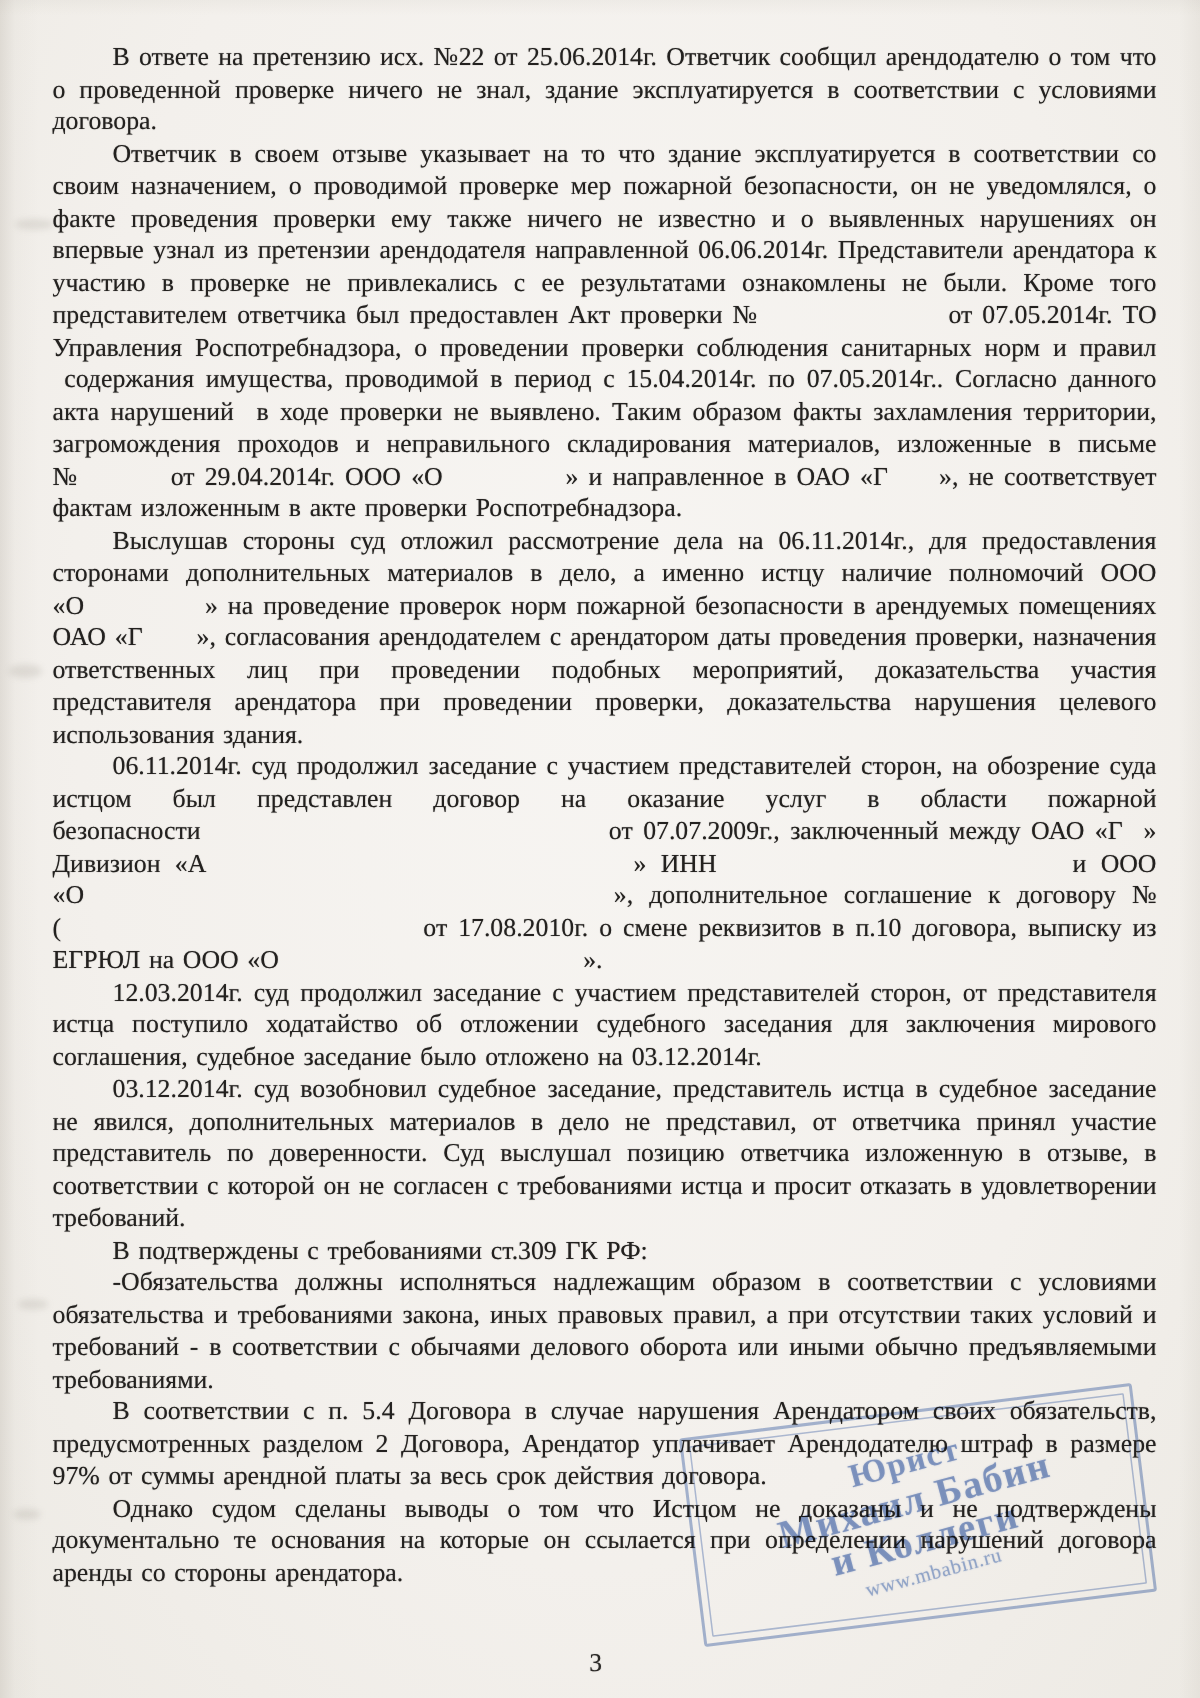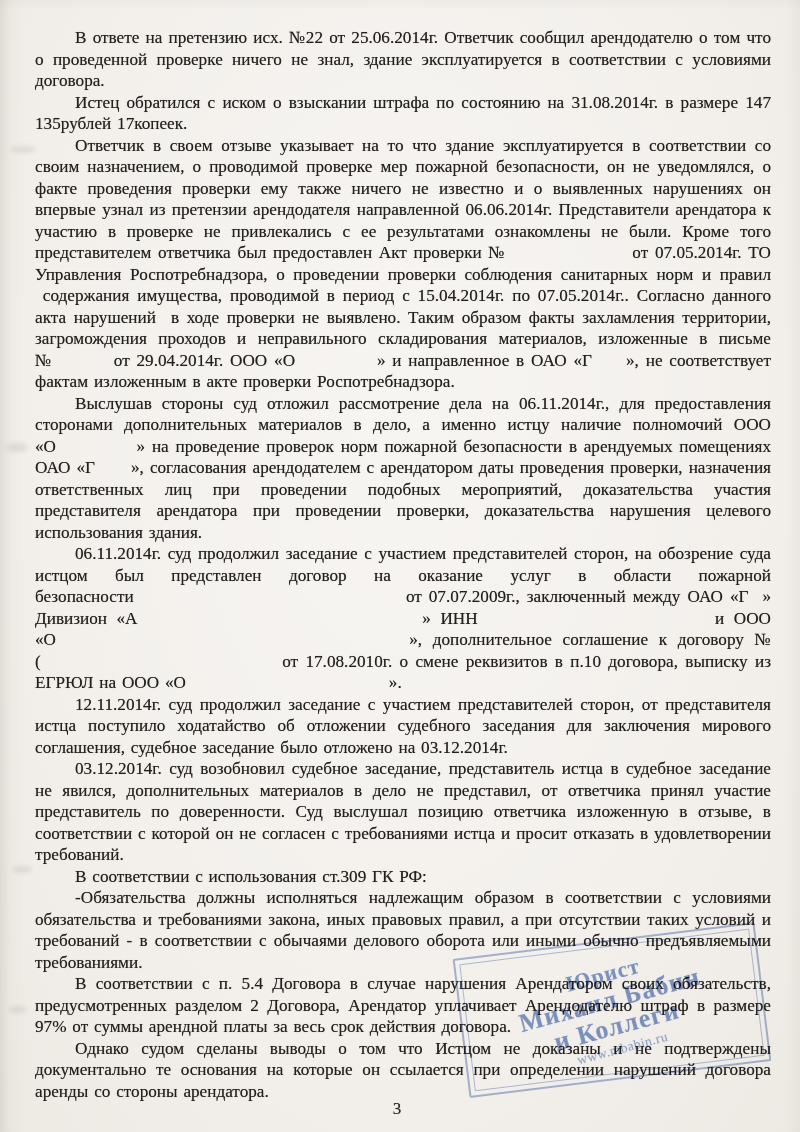--- a/index.html
+++ b/index.html
@@ -85,27 +85,26 @@
   .smudge.s3 { left: 12px; top: 866px; width: 20px; height: 7px; }
   .smudge.s4 { left: 9px;  top: 1006px; width: 18px; height: 7px; }
 </style>
 </head>
 <body>
 
 <div class="page">
 
   <div class="doc">
     <p>В ответе на претензию исх. №22 от 25.06.2014г. Ответчик сообщил арендодателю о том что о проведенной проверке ничего не знал, здание эксплуатируется в соответствии с условиями договора.</p>
-    <p>Истец обратился с иском о взыскании штрафа по состоянию на 31.08.2014г. в размере 147 135рублей 17копеек.</p>
     <p>Ответчик в своем отзыве указывает на то что здание эксплуатируется в соответствии со своим назначением, о проводимой проверке мер пожарной безопасности, он не уведомлялся, о факте проведения проверки ему также ничего не известно и о выявленных нарушениях он впервые узнал из претензии арендодателя направленной 06.06.2014г. Представители арендатора к участию в проверке не привлекались с ее результатами ознакомлены не были. Кроме того представителем ответчика был предоставлен Акт проверки №&nbsp;&nbsp;&nbsp;&nbsp;&nbsp;&nbsp;&nbsp;&nbsp;&nbsp;&nbsp;&nbsp;&nbsp;&nbsp;&nbsp;&nbsp;&nbsp;&nbsp;&nbsp; от 07.05.2014г. ТО Управления Роспотребнадзора, о проведении проверки соблюдения санитарных норм и правил &nbsp;содержания имущества, проводимой в период с 15.04.2014г. по 07.05.2014г.. Согласно данного акта нарушений &nbsp;в ходе проверки не выявлено. Таким образом факты захламления территории, загромождения проходов и неправильного складирования материалов, изложенные в письме №&nbsp;&nbsp;&nbsp;&nbsp;&nbsp;&nbsp;&nbsp;&nbsp; от 29.04.2014г. ООО «О&nbsp;&nbsp;&nbsp;&nbsp;&nbsp;&nbsp;&nbsp;&nbsp;&nbsp;&nbsp;&nbsp;&nbsp;» и направленное в ОАО «Г&nbsp;&nbsp;&nbsp;&nbsp;&nbsp;», не соответствует фактам изложенным в акте проверки Роспотребнадзора.</p>
     <p>Выслушав стороны суд отложил рассмотрение дела на 06.11.2014г., для предоставления сторонами дополнительных материалов в дело, а именно истцу наличие полномочий ООО «О&nbsp;&nbsp;&nbsp;&nbsp;&nbsp;&nbsp;&nbsp;&nbsp;&nbsp;&nbsp;&nbsp;&nbsp;» на проведение проверок норм пожарной безопасности в арендуемых помещениях ОАО «Г&nbsp;&nbsp;&nbsp;&nbsp;&nbsp;&nbsp;», согласования арендодателем с арендатором даты проведения проверки, назначения ответственных лиц при проведении подобных мероприятий, доказательства участия представителя арендатора при проведении проверки, доказательства нарушения целевого использования здания.</p>
     <p>06.11.2014г. суд продолжил заседание с участием представителей сторон, на обозрение суда истцом был представлен договор на оказание услуг в области пожарной безопасности&nbsp;&nbsp;&nbsp;&nbsp;&nbsp;&nbsp;&nbsp;&nbsp;&nbsp;&nbsp;&nbsp;&nbsp;&nbsp;&nbsp;&nbsp;&nbsp;&nbsp;&nbsp;&nbsp;&nbsp;&nbsp;&nbsp;&nbsp;&nbsp;&nbsp;&nbsp;&nbsp;&nbsp;&nbsp;&nbsp;&nbsp;&nbsp;&nbsp;&nbsp;&nbsp;&nbsp;&nbsp;&nbsp; от 07.07.2009г., заключенный между ОАО «Г&nbsp;&nbsp;» Дивизион «А&nbsp;&nbsp;&nbsp;&nbsp;&nbsp;&nbsp;&nbsp;&nbsp;&nbsp;&nbsp;&nbsp;&nbsp;&nbsp;&nbsp;&nbsp;&nbsp;&nbsp;&nbsp;&nbsp;&nbsp;&nbsp;&nbsp;&nbsp;&nbsp;&nbsp;&nbsp;&nbsp;&nbsp;&nbsp;&nbsp;» ИНН&nbsp;&nbsp;&nbsp;&nbsp;&nbsp;&nbsp;&nbsp;&nbsp;&nbsp;&nbsp;&nbsp;&nbsp;&nbsp;&nbsp;&nbsp;&nbsp;&nbsp;&nbsp;&nbsp;&nbsp;&nbsp;&nbsp;&nbsp;&nbsp; и ООО «О&nbsp;&nbsp;&nbsp;&nbsp;&nbsp;&nbsp;&nbsp;&nbsp;&nbsp;&nbsp;&nbsp;&nbsp;&nbsp;&nbsp;&nbsp;&nbsp;&nbsp;&nbsp;&nbsp;&nbsp;&nbsp;&nbsp;&nbsp;&nbsp;&nbsp;&nbsp;&nbsp;&nbsp;&nbsp;&nbsp;&nbsp;&nbsp;&nbsp;», дополнительное соглашение к договору №(&nbsp;&nbsp;&nbsp;&nbsp;&nbsp;&nbsp;&nbsp;&nbsp;&nbsp;&nbsp;&nbsp;&nbsp;&nbsp;&nbsp;&nbsp;&nbsp;&nbsp;&nbsp;&nbsp;&nbsp;&nbsp;&nbsp;&nbsp;&nbsp;&nbsp;&nbsp;&nbsp;&nbsp;&nbsp;&nbsp;&nbsp;&nbsp; от 17.08.2010г. о смене реквизитов в п.10 договора, выписку из ЕГРЮЛ на ООО «О&nbsp;&nbsp;&nbsp;&nbsp;&nbsp;&nbsp;&nbsp;&nbsp;&nbsp;&nbsp;&nbsp;&nbsp;&nbsp;&nbsp;&nbsp;&nbsp;&nbsp;&nbsp;&nbsp;&nbsp;&nbsp;&nbsp;&nbsp;&nbsp;&nbsp;&nbsp;&nbsp;&nbsp;&nbsp;&nbsp;&nbsp;&nbsp;&nbsp;&nbsp;&nbsp;».</p>
-    <p>12.11.2014г. суд продолжил заседание с участием представителей сторон, от представителя истца поступило ходатайство об отложении судебного заседания для заключения мирового соглашения, судебное заседание было отложено на 03.12.2014г.</p>
+    <p>12.03.2014г. суд продолжил заседание с участием представителей сторон, от представителя истца поступило ходатайство об отложении судебного заседания для заключения мирового соглашения, судебное заседание было отложено на 03.12.2014г.</p>
     <p>03.12.2014г. суд возобновил судебное заседание, представитель истца в судебное заседание не явился, дополнительных материалов в дело не представил, от ответчика принял участие представитель по доверенности. Суд выслушал позицию ответчика изложенную в отзыве, в соответствии с которой он не согласен с требованиями истца и просит отказать в удовлетворении требований.</p>
-    <p>В соответствии с использования ст.309 ГК РФ:</p>
+    <p>В подтверждены с требованиями ст.309 ГК РФ:</p>
     <p>-Обязательства должны исполняться надлежащим образом в соответствии с условиями обязательства и требованиями закона, иных правовых правил, а при отсутствии таких условий и требований - в соответствии с обычаями делового оборота или иными обычно предъявляемыми требованиями.</p>
     <p>В соответствии с п. 5.4 Договора в случае нарушения Арендатором своих обязательств, предусмотренных разделом 2 Договора, Арендатор уплачивает Арендодателю штраф в размере 97% от суммы арендной платы за весь срок действия договора.</p>
     <p>Однако судом сделаны выводы о том что Истцом не доказаны и не подтверждены документально те основания на которые он ссылается при определении нарушений договора аренды со стороны арендатора.</p>
   </div>
 
   <div class="stamp">
     <div class="stamp-text">
       <div class="stamp-line-1">Юрист</div>
       <div class="stamp-line-2">Михаил Бабин</div>
       <div class="stamp-line-3">и Коллеги</div>

